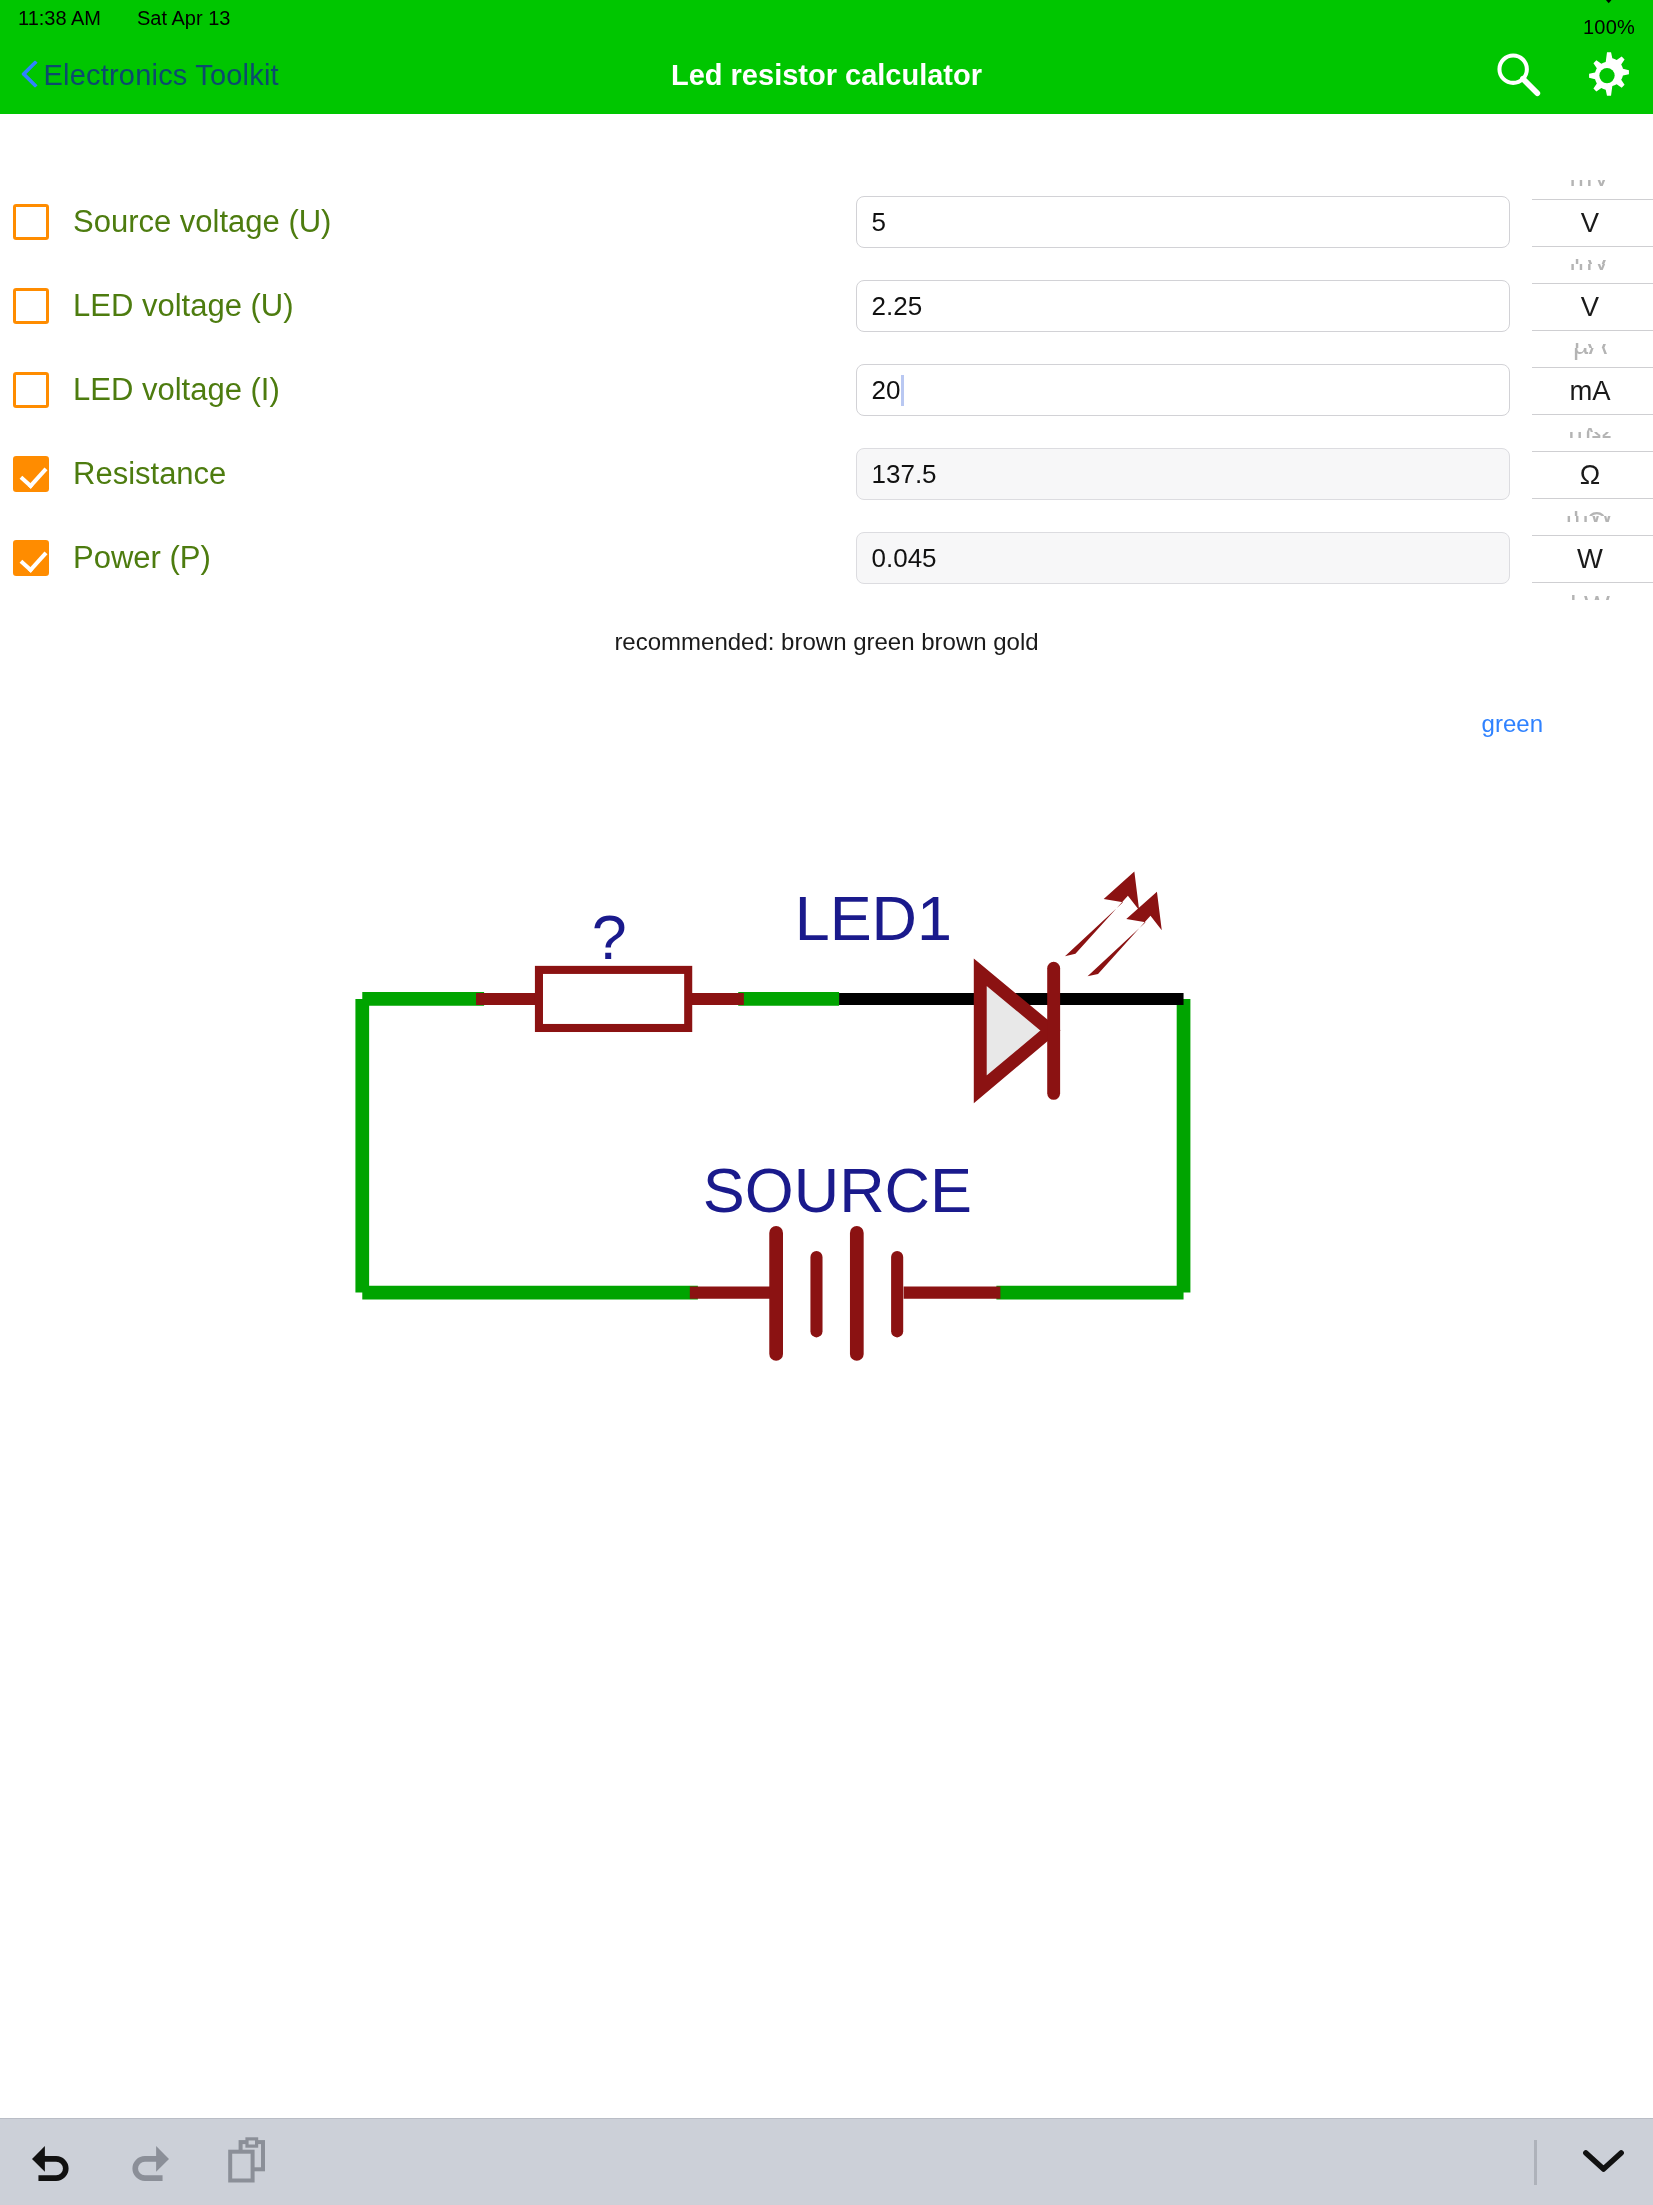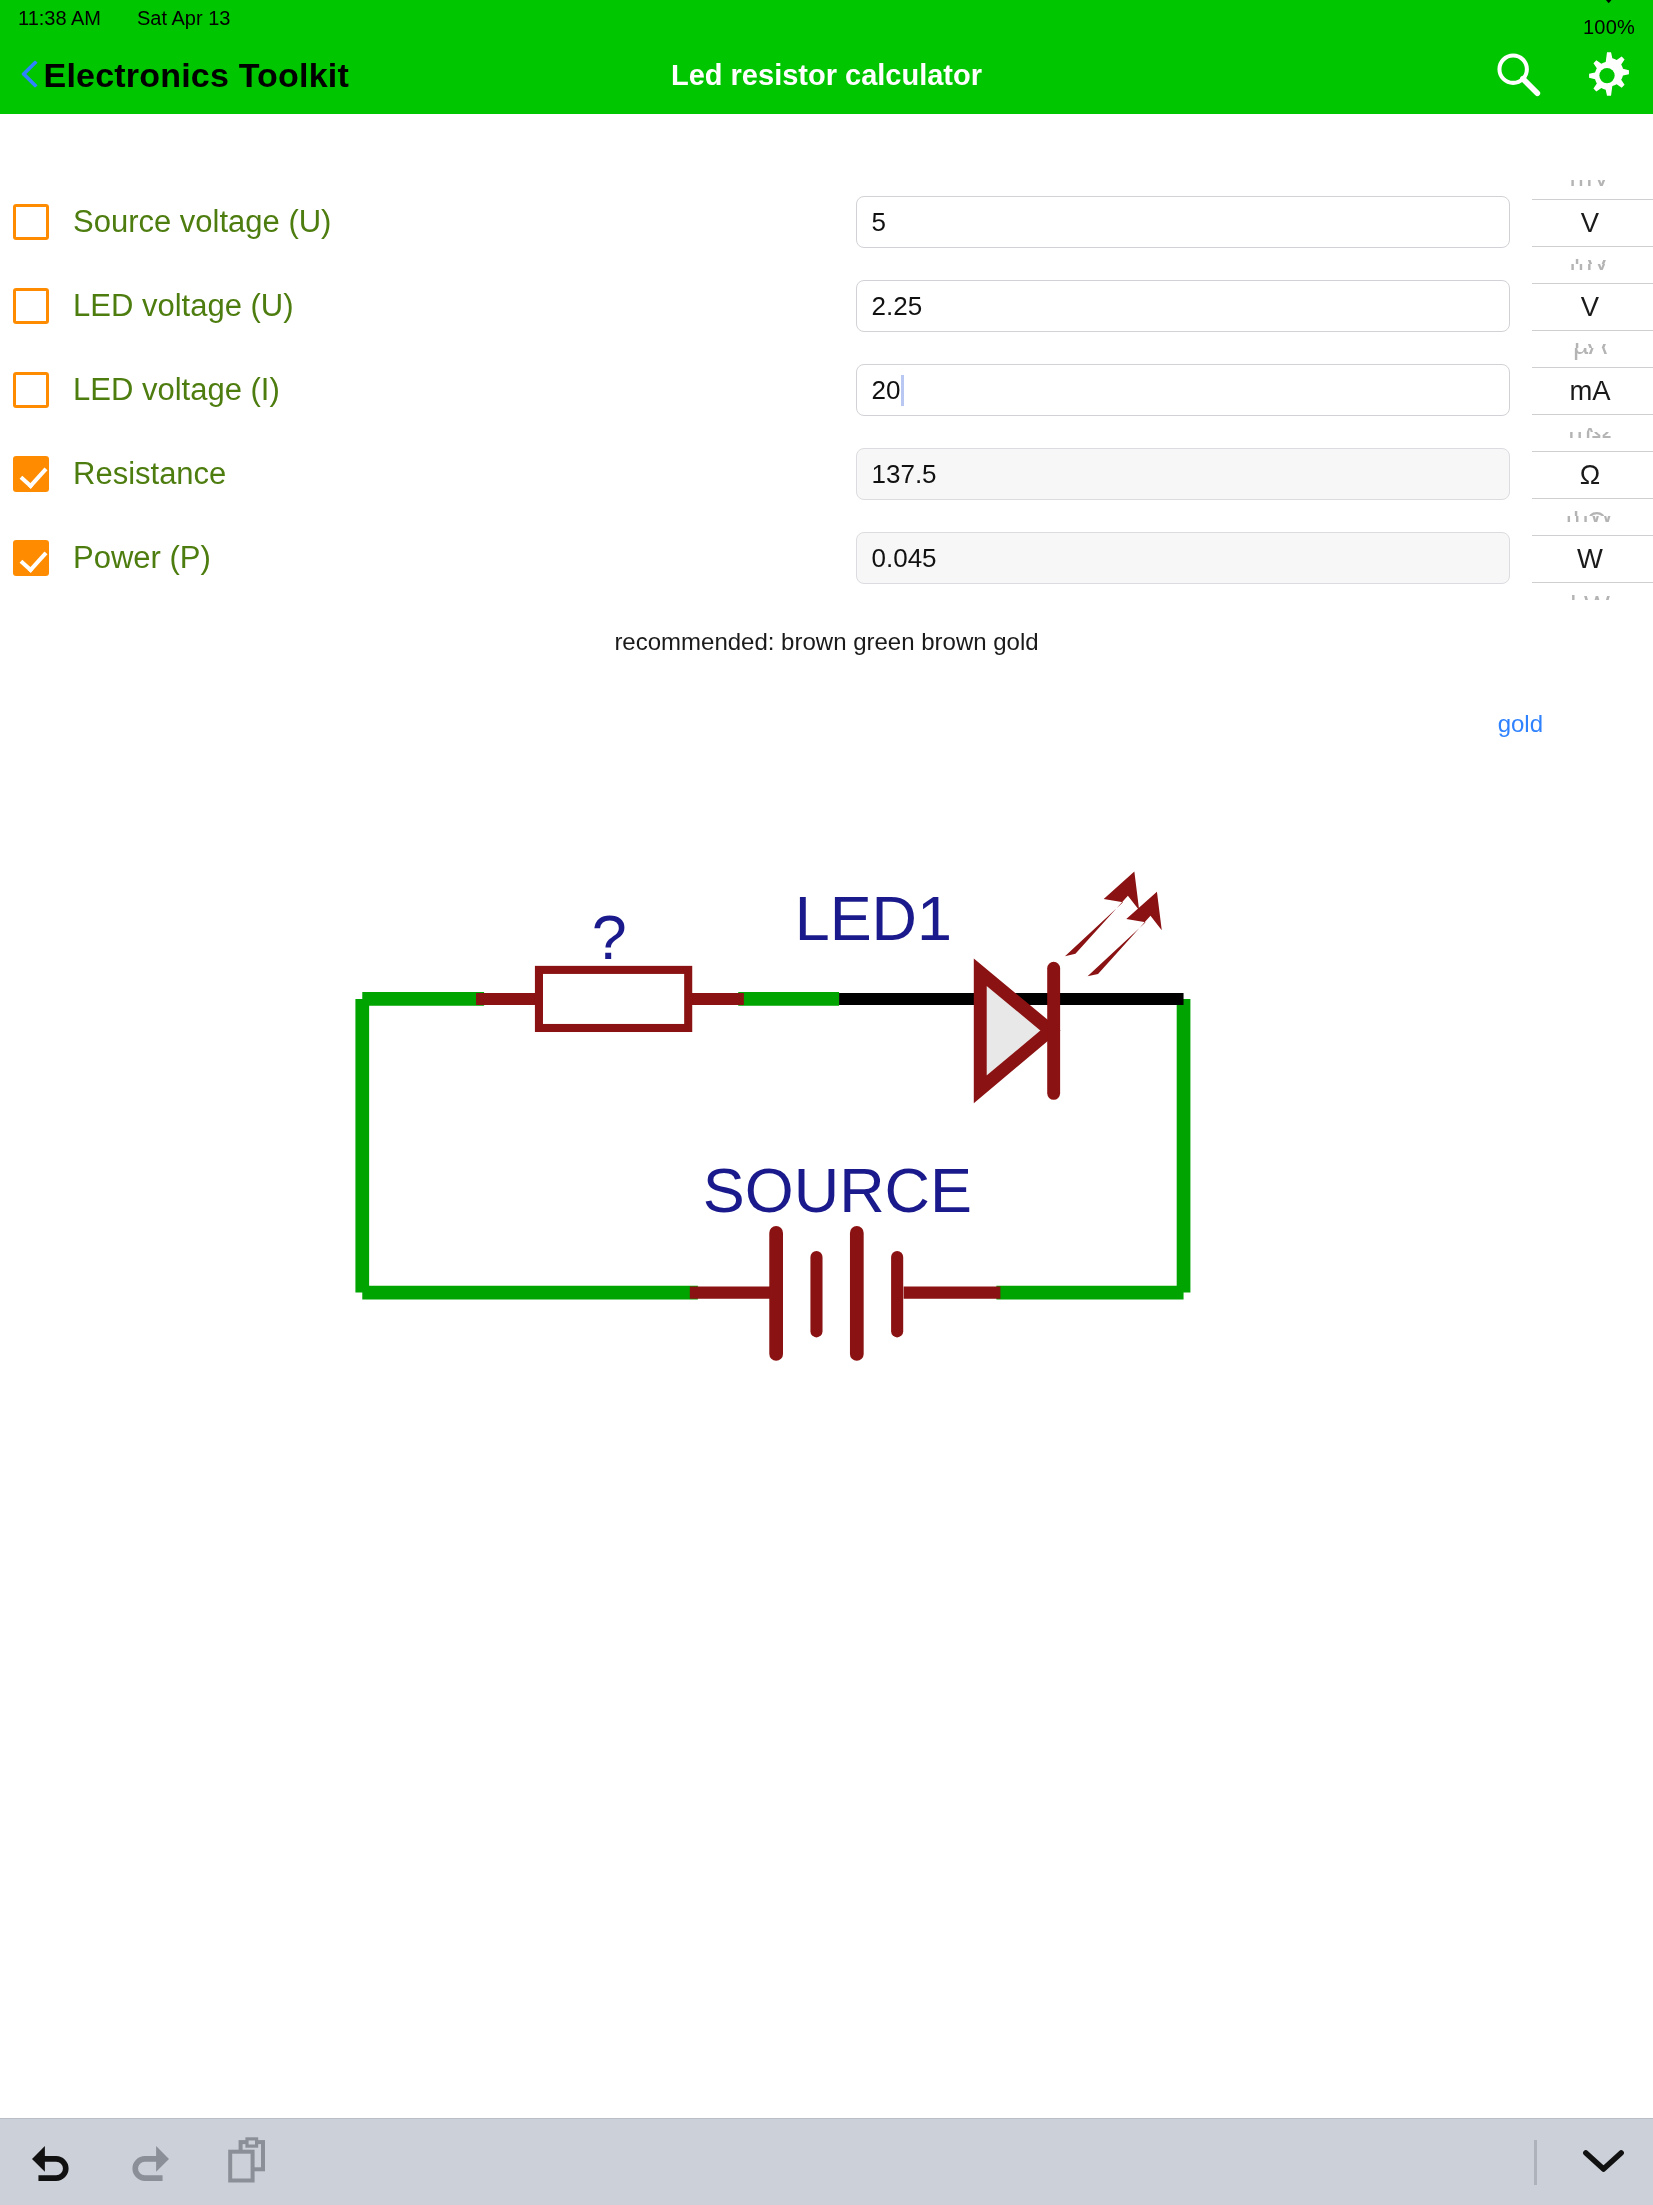--- a/index.html
+++ b/index.html
@@ -34,21 +34,21 @@
     position: absolute; top: 36px; left: 0; width: 1653px; height: 78px;
     background: #00c600; display: flex; align-items: center; padding: 0 21px;
   }
   .back { display: flex; align-items: center; gap: 6.5px; color: #2f82ff; }
   .back .chev { width: 16px; height: 27.4px; position: relative; }
   .back .chev::before {
     content:""; position:absolute; left:4px; top:2.4px; width:16px; height:16px;
     border-left: 4.8px solid #2f82ff; border-bottom: 4.8px solid #2f82ff;
     transform: rotate(45deg); border-radius: 1.6px;
   }
-  .back .blabel { font-size: 34px; color: #000000; letter-spacing: 0.2px; font-weight: bold; }
+  .back .blabel { font-size: 29px; color: #0c4a6e; letter-spacing: 0.2px; }
   .navtitle {
     position: absolute; left: 0; right: 0; text-align: center;
     color: #fff; font-size: 29px; font-weight: bold; pointer-events: none;
   }
   .navactions { margin-left: auto; display: flex; align-items: center; gap: 39px; z-index: 2; }
 
   
   .subbar {
     position: absolute; top: 114px; left: 0; width: 1653px; height: 66px;
     background: #00c600; display: flex; align-items: center; padding: 0 18px;
@@ -240,21 +240,21 @@
     <div class="picker" style="top:336px">
       <div class="pk-prev">mW</div>
       <div class="pk-line pk-l1"></div>
       <div class="pk-sel">W</div>
       <div class="pk-line pk-l2"></div>
       <div class="pk-next">kW</div>
     </div>
   </div>
 
   <div class="rec">recommended: brown green brown gold</div>
-  <div class="reset">gold</div>
+  <div class="reset">green</div>
 
   <div class="circuit">
     <svg width="952" height="597" viewBox="0 0 1180 740">
 
       <g stroke="#00a400" stroke-width="17" fill="none" stroke-linecap="butt">
         <line x1="9" y1="228" x2="9" y2="592"></line>
         <line x1="9" y1="228" x2="160" y2="228"></line>
         <line x1="9" y1="592" x2="425" y2="592"></line>
         <line x1="1027" y1="228" x2="1027" y2="592"></line>
         <line x1="795" y1="592" x2="1027" y2="592"></line>

